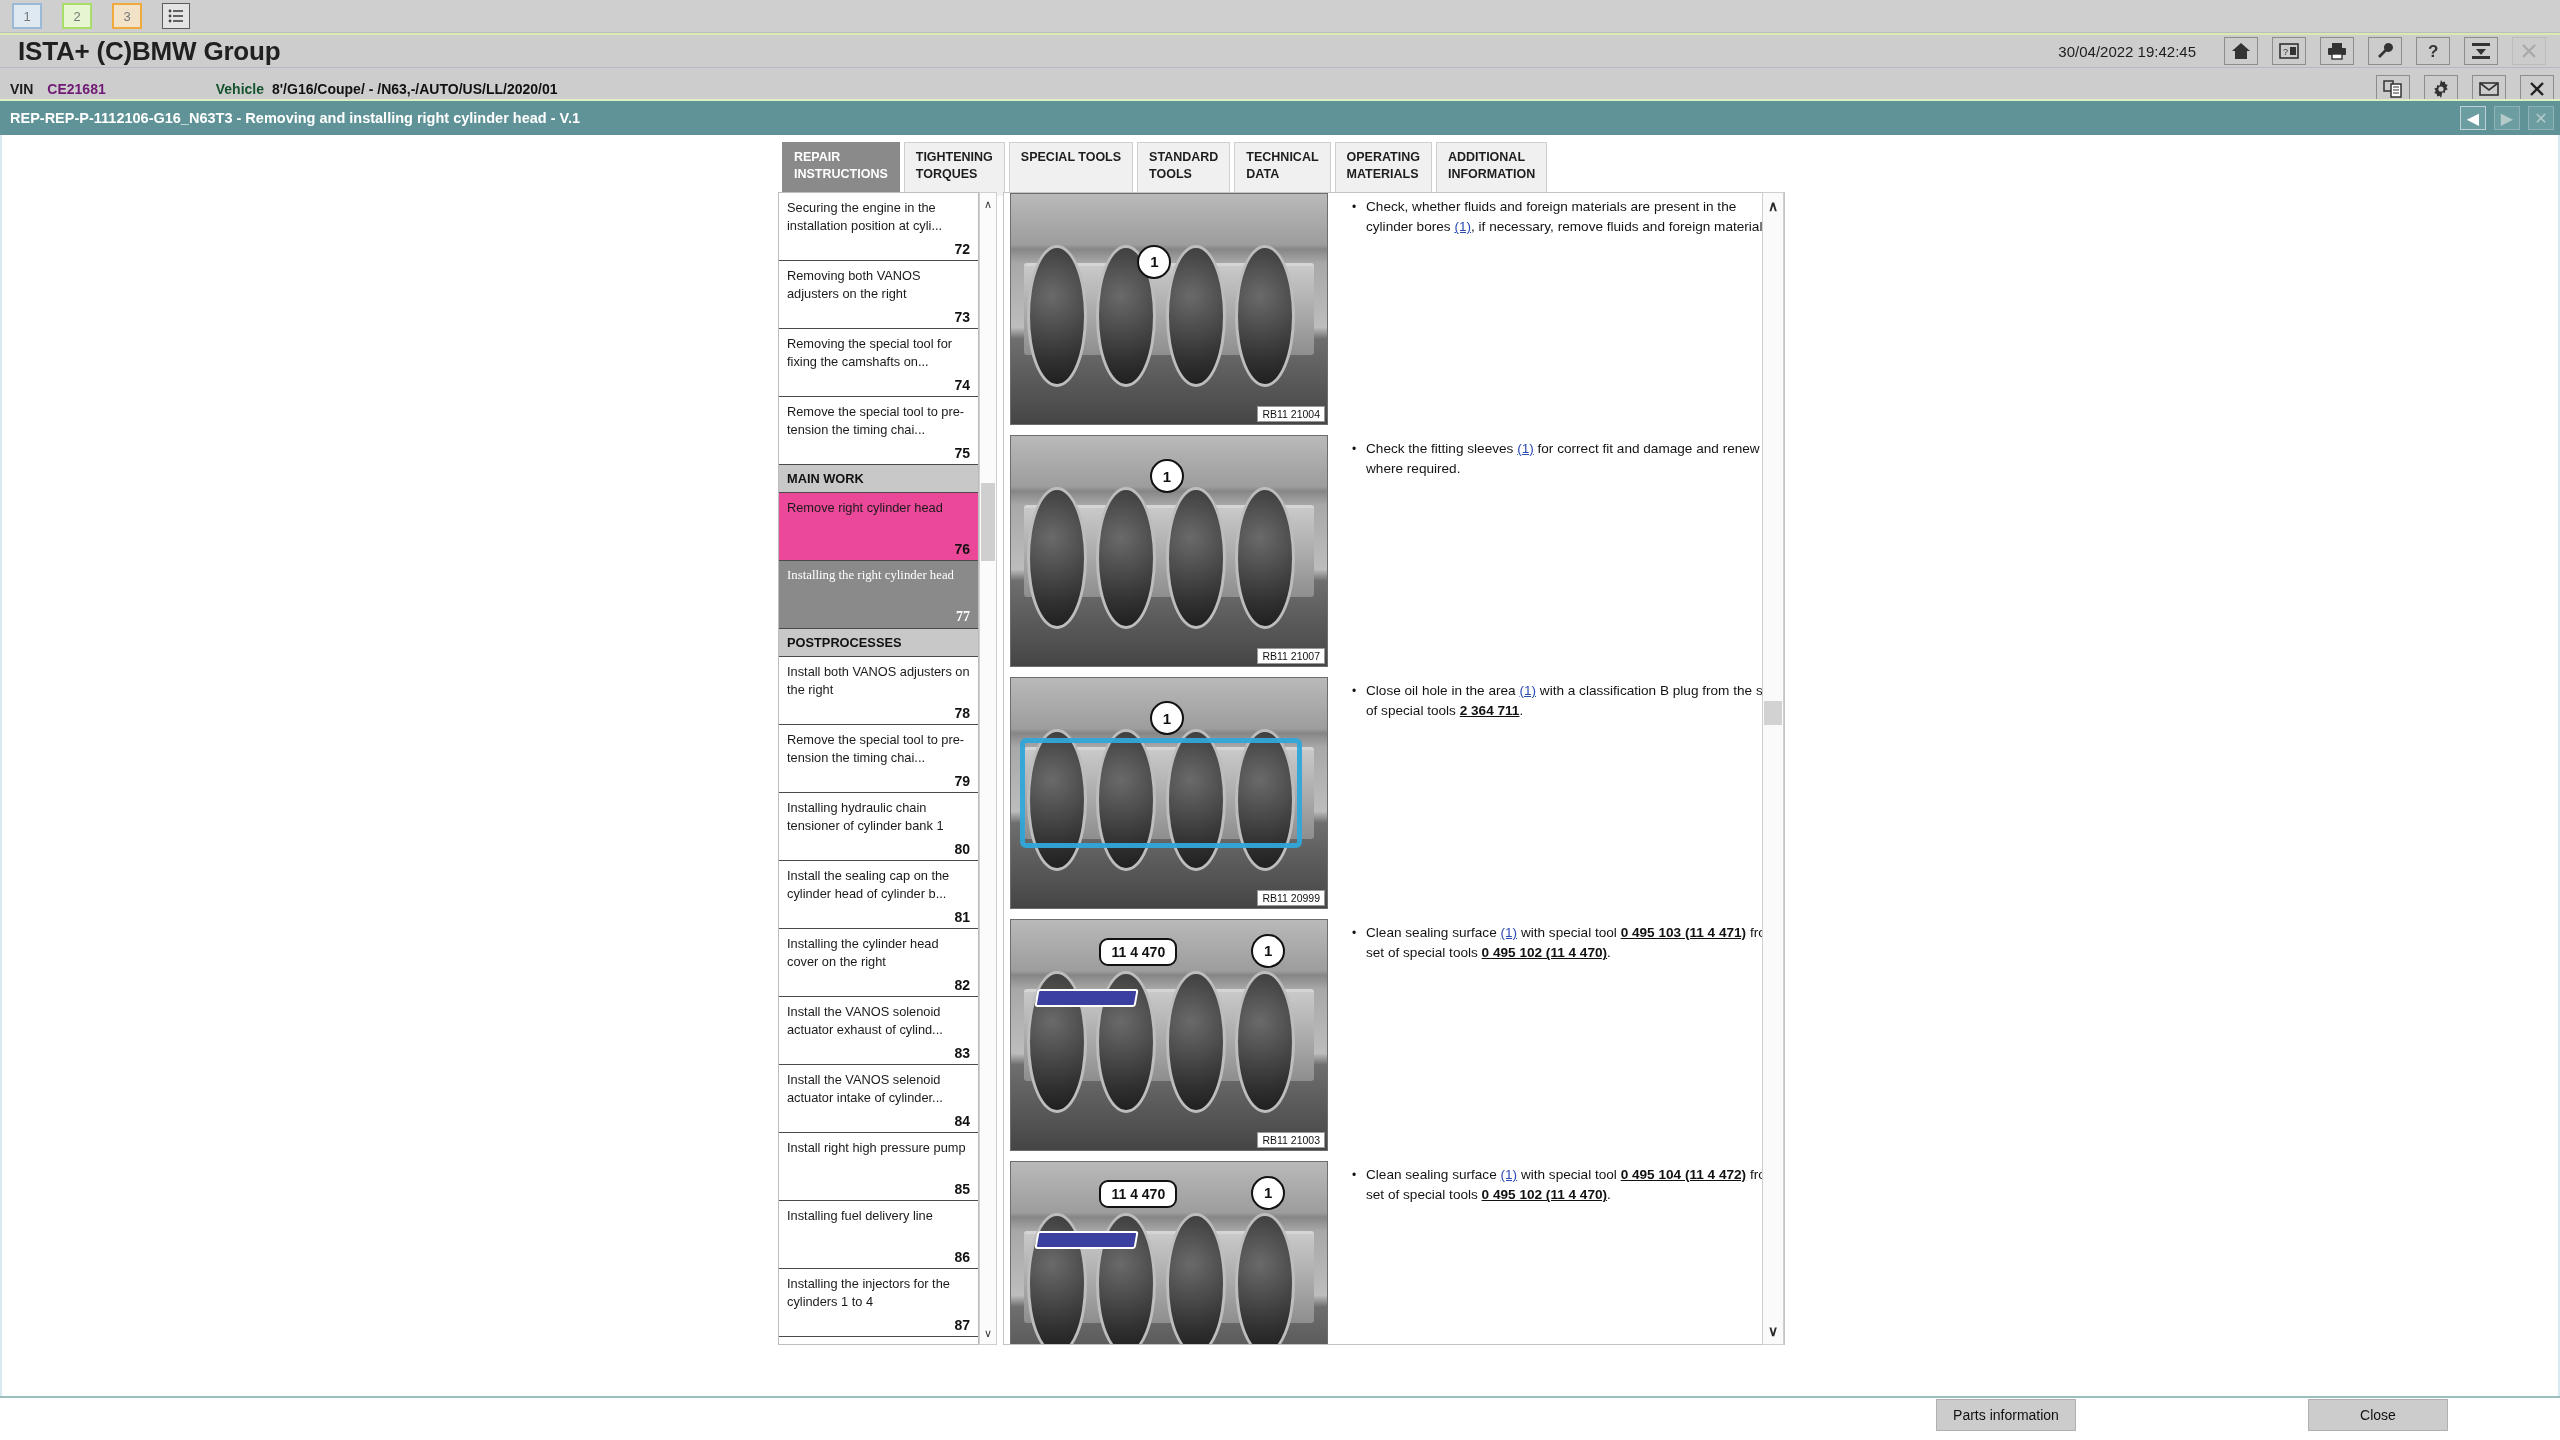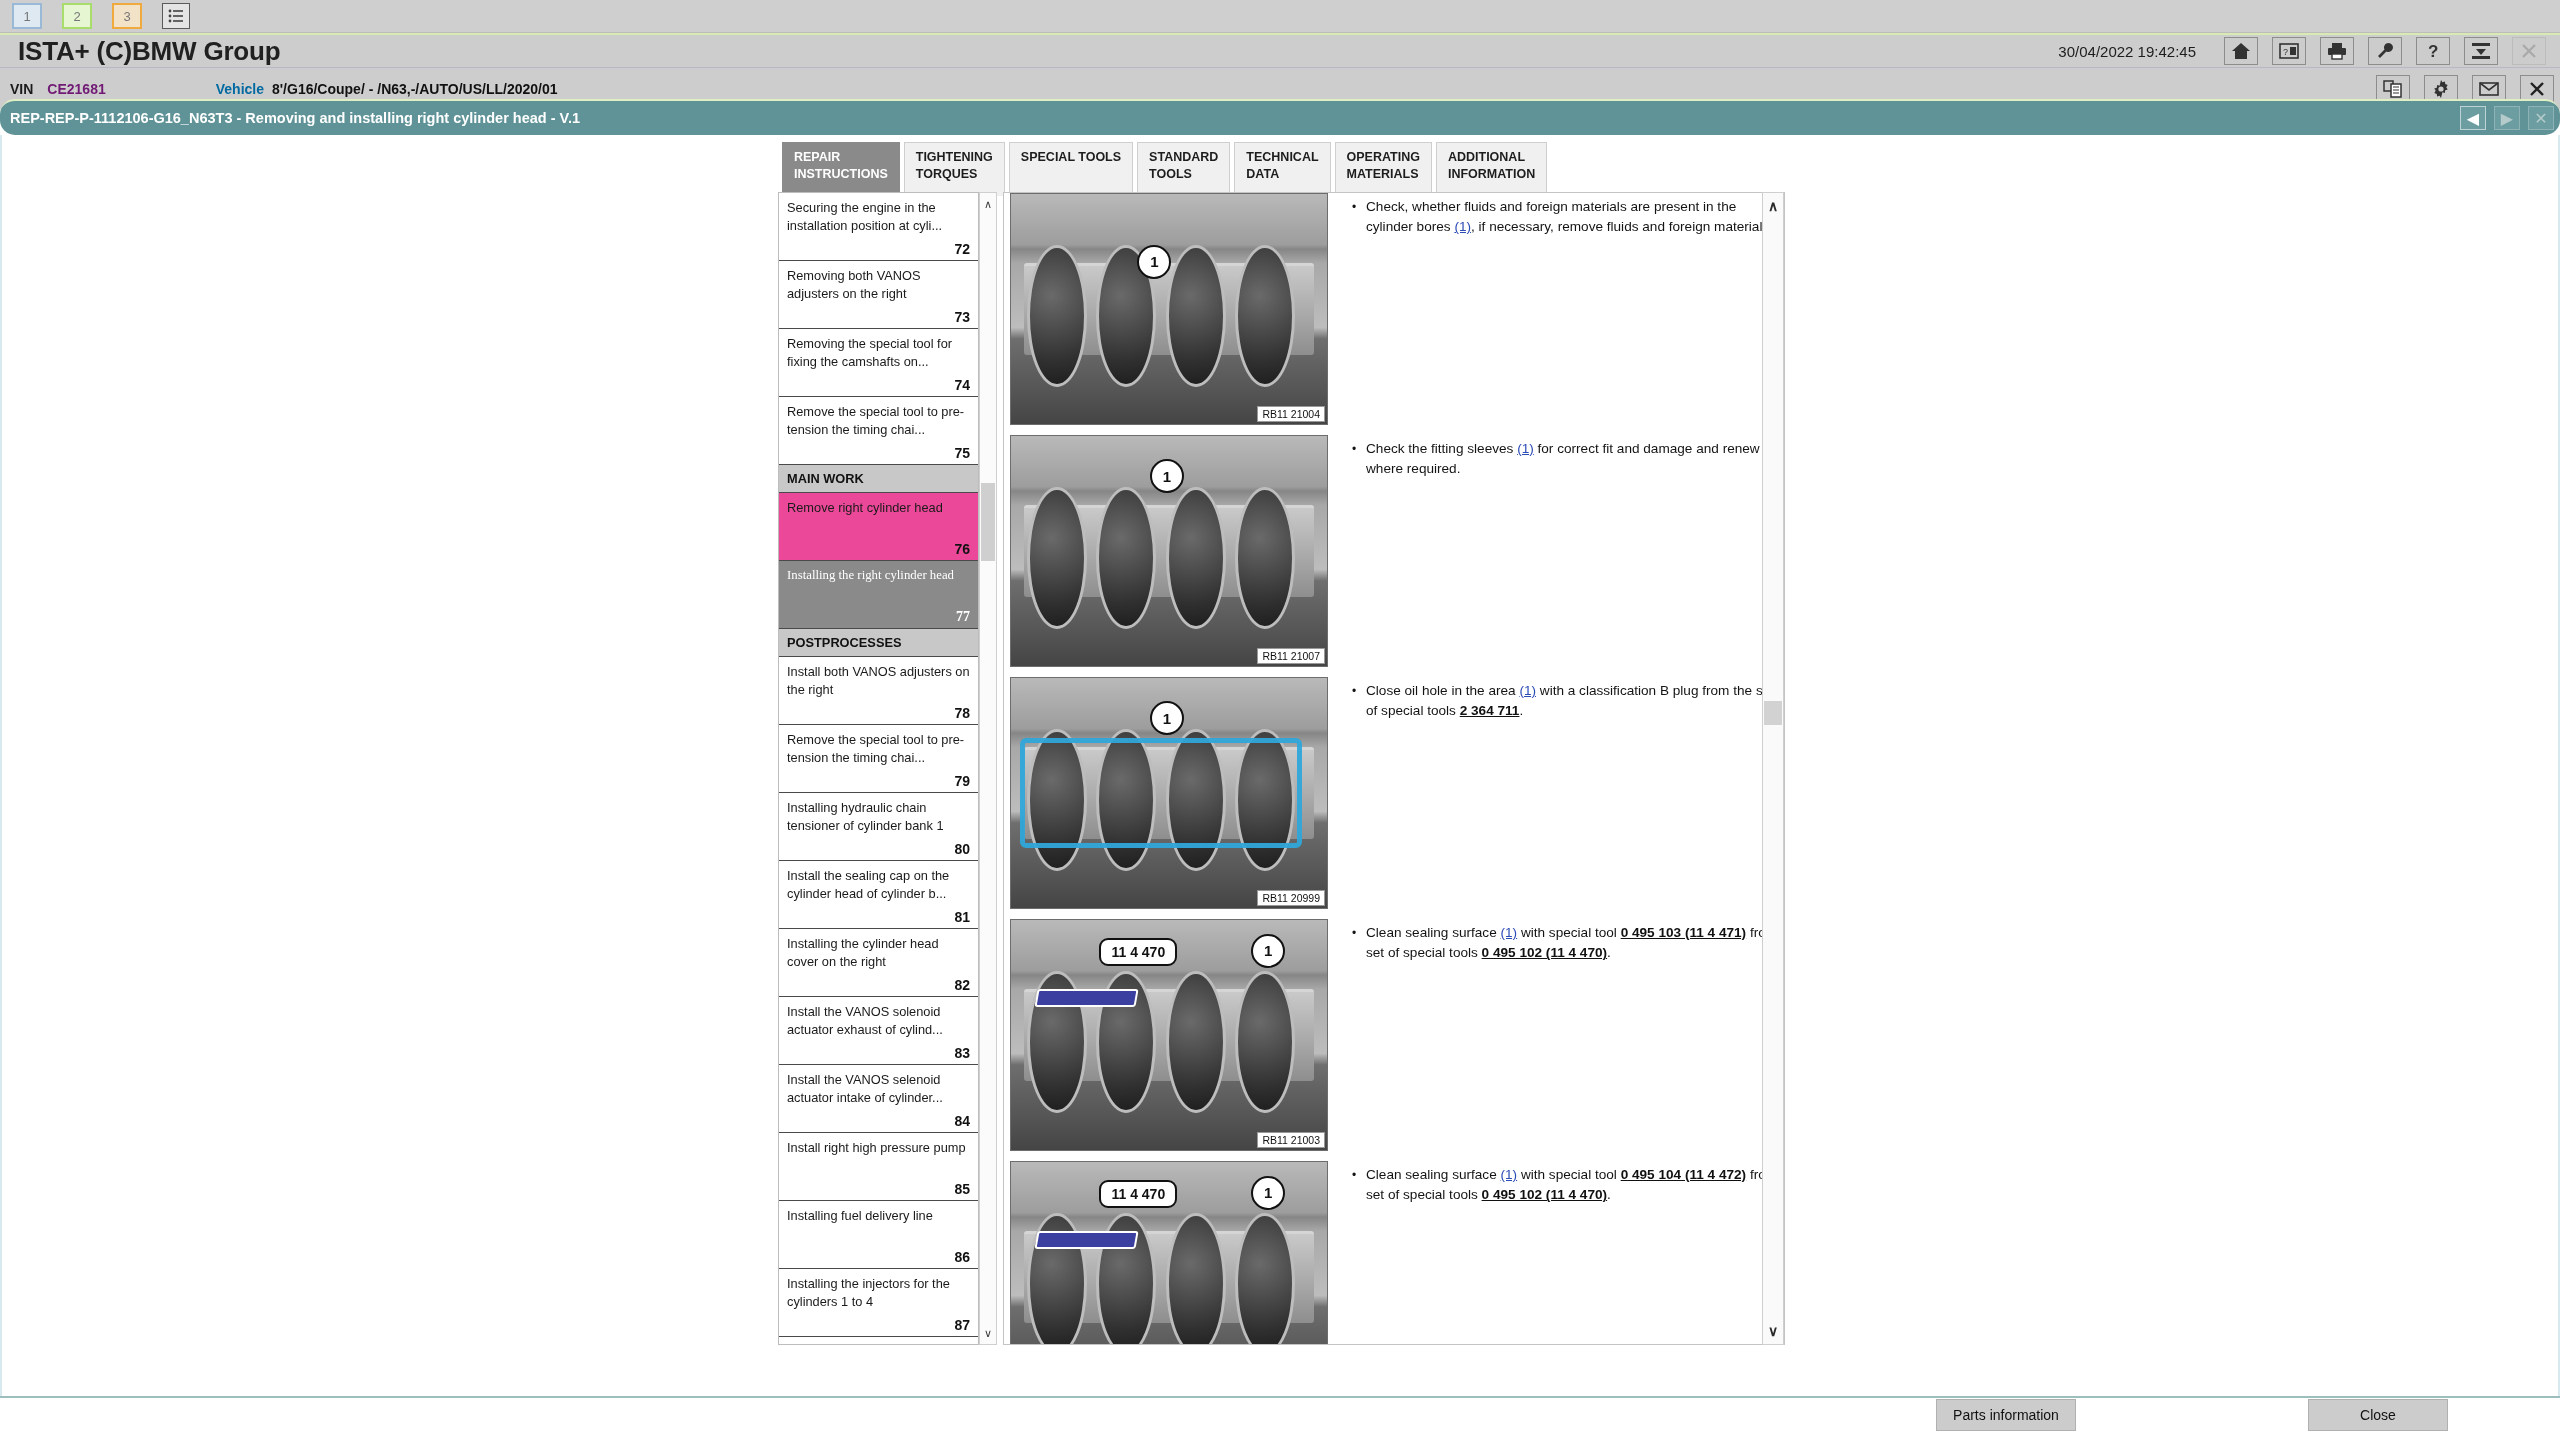--- a/index.html
+++ b/index.html
@@ -58,31 +58,30 @@
   
   .vin-row {
     position: absolute; left: 0; top: 67px; width: 2560px; height: 42px;
     background: #cdcdcd;
     border-top: 1px solid #b8b8c4;
     display: flex; align-items: center;
     padding-left: 10px;
   }
   .vin-label { font-size: 14px; font-weight: bold; color: #1b1b1b; }
   .vin-value { font-size: 14px; font-weight: bold; color: #701a75; margin-left: 14px; }
-  .veh-label { font-size: 14px; font-weight: bold; color: #0369a1; margin-left: 110px; }
+  .veh-label { font-size: 14px; font-weight: bold; color: #14532d; margin-left: 110px; }
   .veh-value { font-size: 14px; font-weight: bold; color: #111; margin-left: 8px; }
   .vin-row-right { margin-left: auto; display: flex; align-items: center; gap: 14px; padding-right: 6px; }
 
   
   .doc-bar {
     position: absolute; left: 0; top: 99px; width: 2560px; height: 36px;
     background: #5f9397;
     display: flex; align-items: center;
     border-top: 2px solid #e0eec4;
-    border-radius: 15px;
   }
   .doc-title {
     font-size: 14.5px; font-weight: bold; color: #ffffff; padding-left: 10px;
   }
   .doc-bar-right { margin-left: auto; display: flex; align-items: center; gap: 8px; padding-right: 6px; }
   .navbtn {
     width: 26px; height: 24px; border: 1px solid #bcd2d4; background: #6b9da1;
     display: flex; align-items: center; justify-content: center; color: #fff;
   }
   .navbtn.off { color: #b4cacb; border-color: #8eb2b5; }

